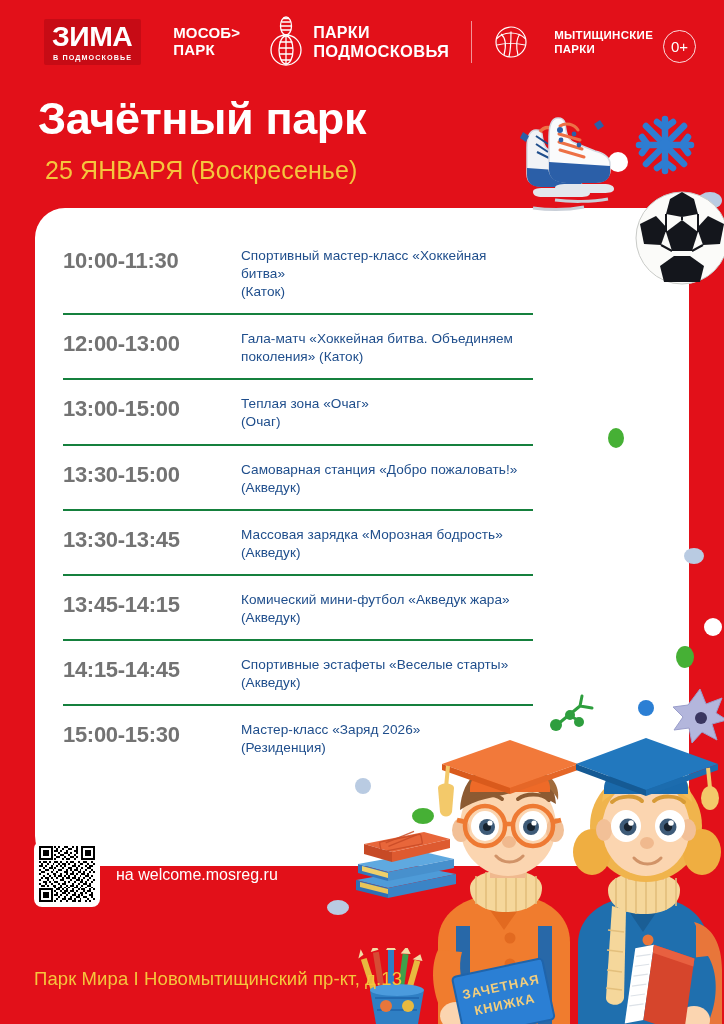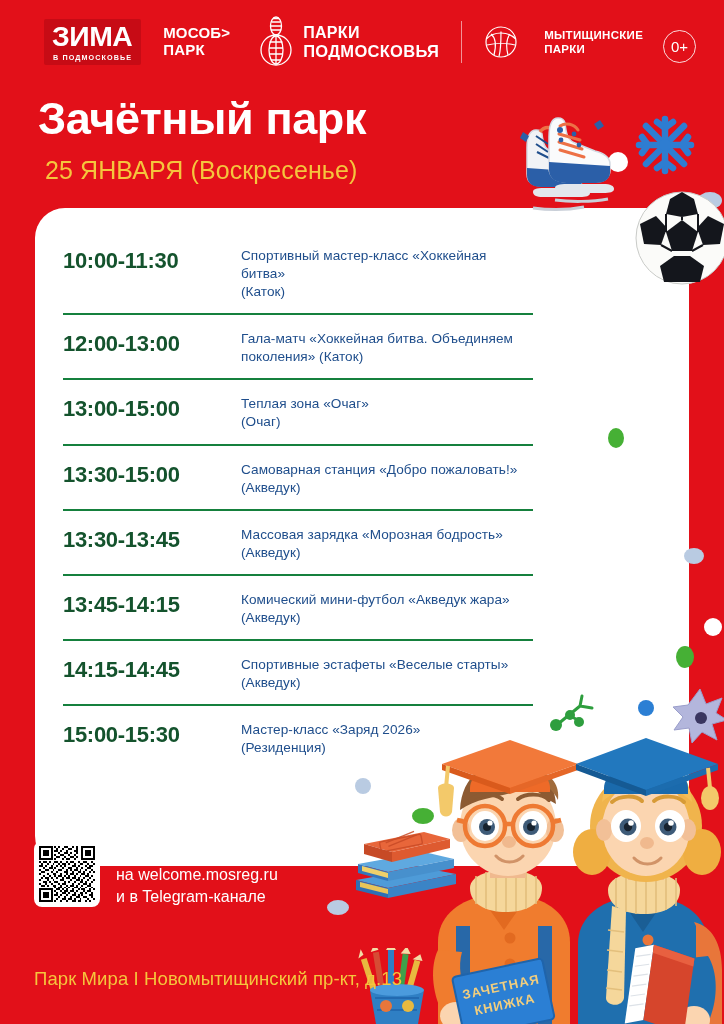--- a/index.html
+++ b/index.html
@@ -50,21 +50,21 @@
   .logo-zima-sub {
     color: #FFFFFF;
     font-size: 7.2px;
     font-weight: bold;
     letter-spacing: 1.1px;
     margin-top: 3px;
   }
 
   
   .logo-mosob {
-    margin-left: 22px;
+    margin-left: 32px;
     color: #FFFFFF;
     font-size: 15px;
     font-weight: bold;
     line-height: 1.12;
     letter-spacing: 0.2px;
   }
 
   
   .logo-parki {
     margin-left: 26px;
@@ -154,21 +154,21 @@
     width: 470px;
   }
   .row {
     display: flex;
     align-items: flex-start;
     padding: 13px 0 12px 0;
     border-top: 2px solid #15803d;
   }
   .row:first-child { border-top: none; padding-top: 13px; }
   .row-time {
-    color: #14532d;
+    color: #737373;
     font-size: 22px;
     font-weight: bold;
     letter-spacing: -0.3px;
     width: 178px;
     flex: 0 0 178px;
     padding-top: 3px;
   }
   .row-desc {
     color: #1F4E8C;
     font-size: 13.6px;
@@ -819,19 +819,18 @@
             <rect x="17" y="28" width="2" height="1"></rect>
             <rect x="20" y="28" width="2" height="1"></rect>
             <rect x="24" y="28" width="1" height="1"></rect>
             <rect x="26" y="28" width="1" height="1"></rect>
         </g>
       </svg>
     </div>
     <div class="footer-text">
       <div>Подробности</div>
       <div>на welcome.mosreg.ru</div>
-      <div>и в Telegram-канале</div>
     </div>
   </div>
 
   <div class="address">Парк Мира I Новомытищинский пр-кт, д.13</div>
 
 </div>
 
 </body></html>

